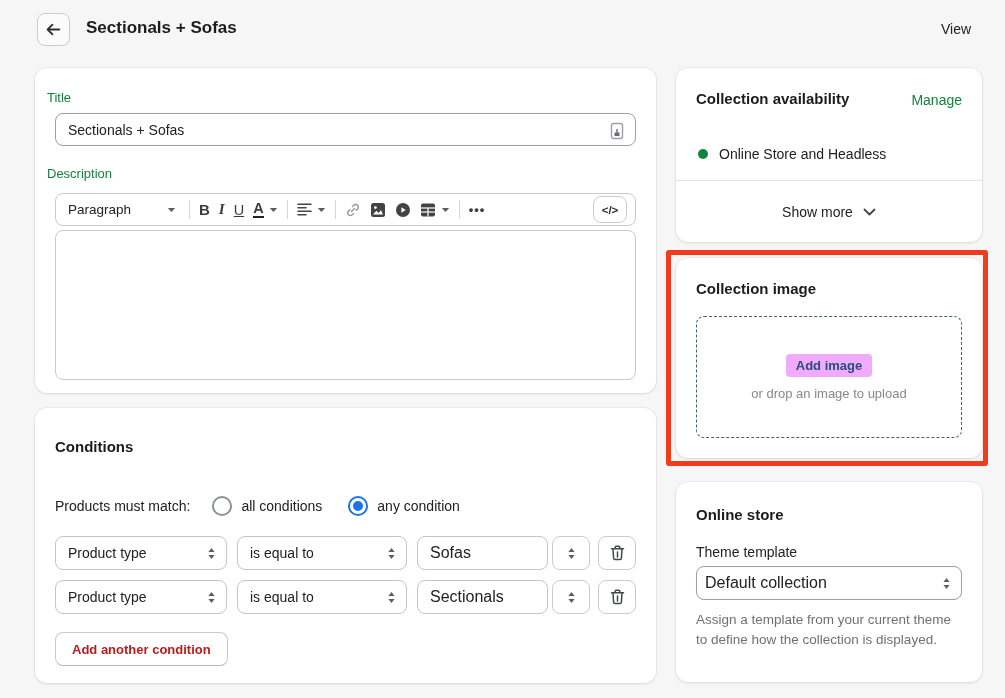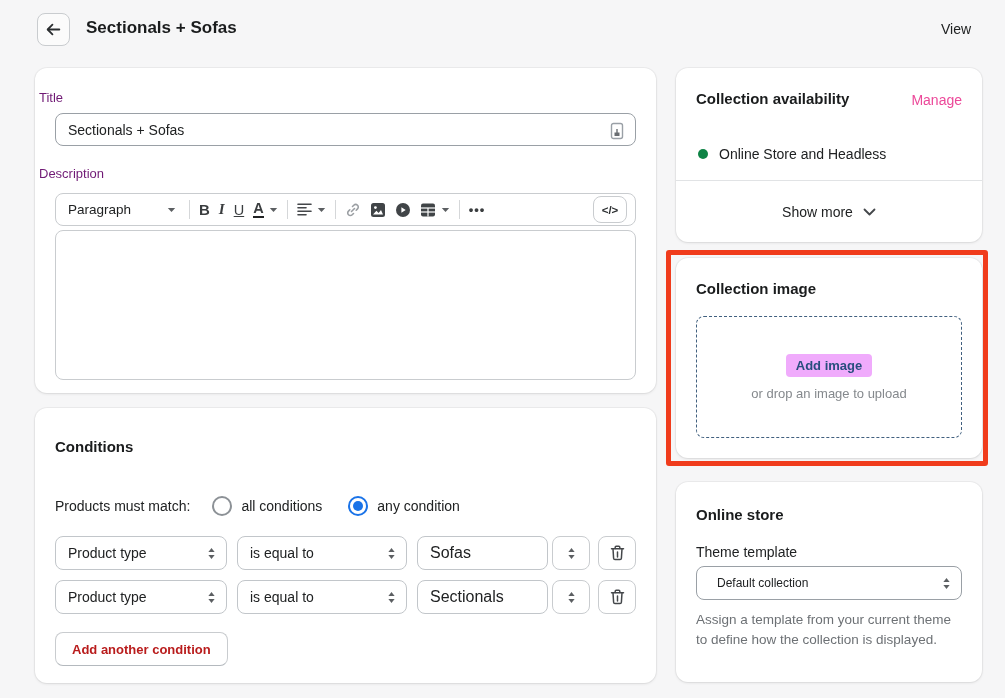--- a/index.html
+++ b/index.html
@@ -21,21 +21,21 @@
   .back-btn {
     position: absolute; left: 37px; top: 13px; width: 33px; height: 33px;
     background: #fbfbfb; border: 1px solid #c9cccf; border-radius: 8px;
     display: flex; align-items: center; justify-content: center; cursor: pointer;
   }
   .page-title { position: absolute; left: 86px; top: 18px; font-size: 17px; font-weight: 700; color: #1a1c1d; }
   .view-link { position: absolute; left: 941px; top: 21px; font-size: 14px; color: #202223; cursor: pointer; }
 
   
   .card-details { left: 35px; top: 68px; width: 621px; height: 325px; }
-  .field-label { position: absolute; left: 4px; font-size: 13px; color: #701a75; }
+  .field-label { position: absolute; left: 12px; font-size: 13px; color: #15803d; }
   .text-input {
     position: absolute; left: 20px; width: 581px; height: 33px;
     border: 1px solid #9aa0a6; border-radius: 8px; padding: 0 34px 0 12px;
     font-size: 14px; font-family: "Liberation Sans", sans-serif; color: #202223; background: #fff;
   }
   .input-suffix-icon { position: absolute; left: 572px; top: 52px; width: 20px; height: 22px; display:flex; align-items:center; justify-content:center; }
   .editor-toolbar {
     position: absolute; left: 20px; top: 125px; width: 581px; height: 33px;
     border: 1px solid #c9cccf; border-radius: 8px; background: #fff;
     display: flex; align-items: center; padding: 0 8px 0 12px; gap: 9px;
@@ -86,21 +86,21 @@
   .add-cond-btn {
     position: absolute; left: 20px; top: 224px; height: 34px; padding: 0 16px;
     border: 1px solid #c9cccf; border-bottom-color: #b4b9be; border-radius: 8px; background: #fff;
     font-size: 13px; font-weight: 700; color: #b91c1c; font-family: "Liberation Sans", sans-serif;
     display: flex; align-items: center; cursor: pointer;
   }
 
   
   .card-availability { left: 676px; top: 68px; width: 306px; height: 174px; }
   .card-heading { position: absolute; left: 20px; top: 22px; font-size: 15px; font-weight: 700; color: #1a1c1d; }
-  .manage-link { position: absolute; right: 20px; top: 24px; font-size: 14px; color: #ec4899; cursor: pointer; }
+  .manage-link { position: absolute; right: 20px; top: 24px; font-size: 14px; color: #15803d; cursor: pointer; }
   .channel-row { position: absolute; left: 22px; top: 78px; display: flex; align-items: center; gap: 11px; font-size: 14px; }
   .status-dot { width: 10px; height: 10px; border-radius: 50%; background: #0e8345; flex: 0 0 auto; }
   .card-divider { position: absolute; left: 0; top: 112px; width: 100%; height: 1px; background: #e1e3e5; }
   .show-more-row {
     position: absolute; left: 0; top: 113px; width: 100%; height: 61px;
     display: flex; align-items: center; justify-content: center; gap: 10px;
     font-size: 14px; cursor: pointer; border-radius: 0 0 12px 12px;
   }
 
   
@@ -121,21 +121,21 @@
     border: 5px solid #f03c1c; border-radius: 3px; z-index: 5; pointer-events: none;
   }
 
   
   .card-online { left: 676px; top: 482px; width: 306px; height: 200px; }
   .theme-label { position: absolute; left: 20px; top: 62px; font-size: 14px; text-align: center; }
   .theme-select {
     position: absolute; left: 20px; top: 84px; width: 266px; height: 34px;
     border: 1px solid #9aa0a6; border-radius: 8px; background: #fff;
     display: flex; align-items: center; justify-content: space-between;
-    padding: 0 10px 0 20px; font-size: 12px; cursor: pointer;
+    padding: 0 10px 0 8px; font-size: 16px; cursor: pointer;
   }
   .help-text { position: absolute; left: 20px; top: 128px; width: 268px; font-size: 13.5px; line-height: 1.5; color: #6d7175; }
 
   svg { display: block; }
 </style>
 </head>
 <body>
 
 <div class="back-btn">
   <span>

